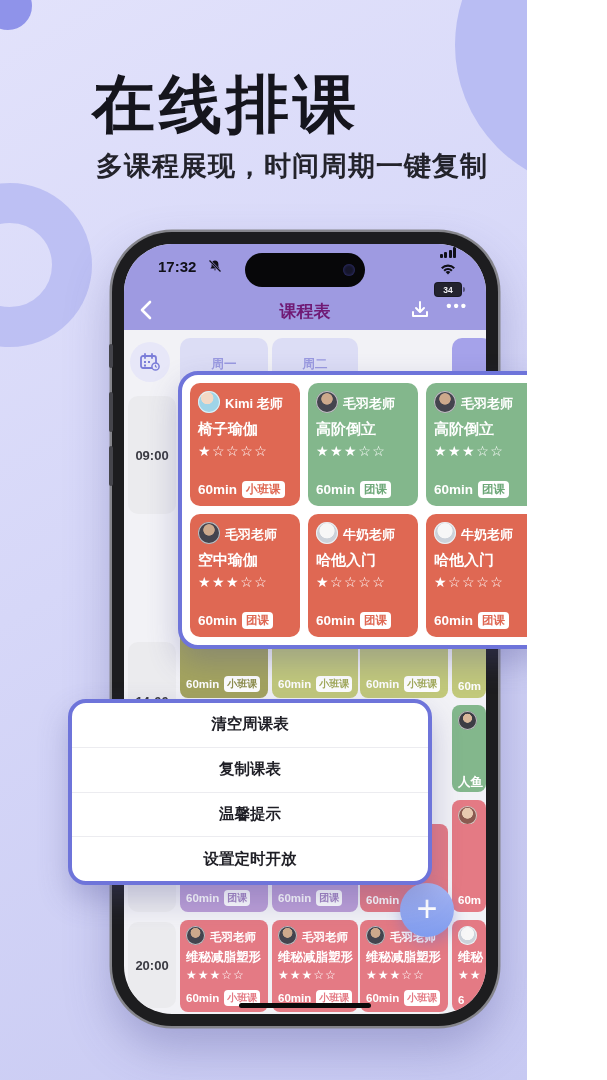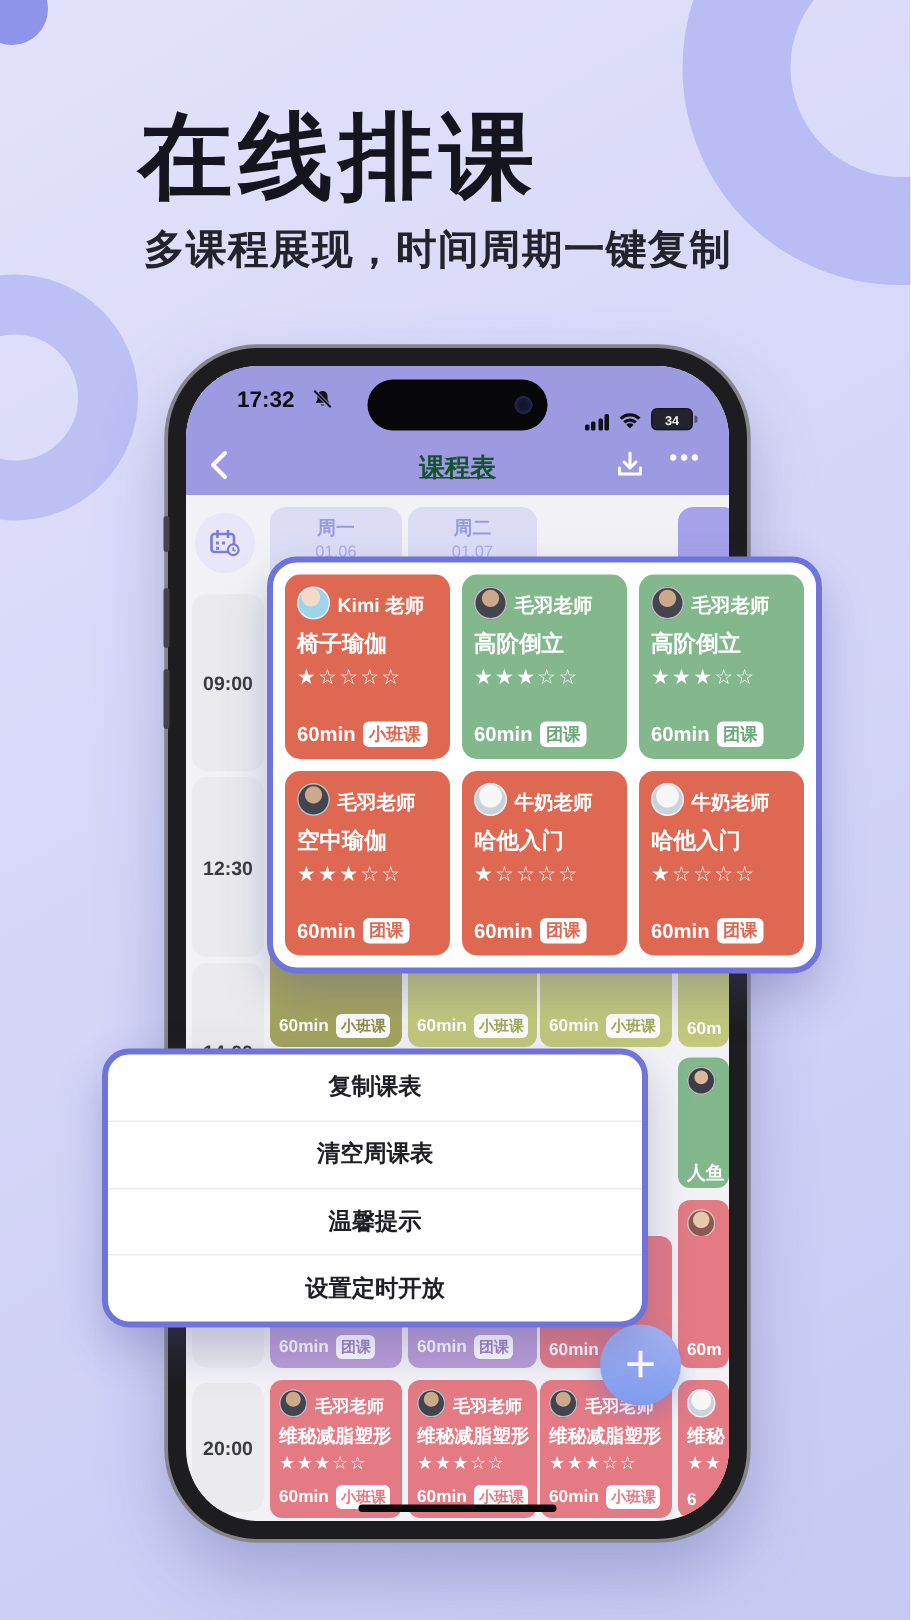--- a/index.html
+++ b/index.html
@@ -1,17 +1,17 @@
 <!DOCTYPE html>
 <html><head>
 <meta charset="utf-8">
 <style>
   html,body{margin:0;padding:0;}
   body{font-family:"Liberation Sans","DejaVu Sans",sans-serif;}
-  .stage{position:relative;width:607px;height:1080px;overflow:hidden;
+  .stage{position:relative;width:527px;height:1080px;overflow:hidden;
     background:linear-gradient(150deg,#e2e2fb 0%,#d6d7f8 45%,#c7c9f2 100%);}
   
   .dot-tl{position:absolute;left:-16px;top:-18px;width:48px;height:48px;border-radius:50%;background:#8f93ea;z-index:1;}
   .ring-tr{position:absolute;left:455px;top:-100px;width:146px;height:146px;border:72px solid #b9bdf3;border-radius:50%;z-index:1;}
   .ring-l{position:absolute;left:-72px;top:183px;width:84px;height:84px;border:40px solid #b7bbf2;border-radius:50%;z-index:1;opacity:.85;}
   
   .hero-title{position:absolute;left:92px;top:62px;margin:0;font-size:63px;font-weight:900;color:#15151d;letter-spacing:4px;z-index:5;}
   .hero-sub{position:absolute;left:96px;top:148px;margin:0;font-size:27px;font-weight:600;color:#23232b;letter-spacing:1px;z-index:5;}
   
   .phone{position:absolute;left:112px;top:232px;width:386px;height:794px;background:#1d1d1f;border-radius:60px;padding:12px;box-sizing:border-box;z-index:10;
@@ -22,34 +22,34 @@
   .sb-l3{left:-3px;top:214px;height:40px;}
   .sb-r1{right:-3px;top:186px;height:66px;}
   .screen{position:relative;width:362px;height:770px;border-radius:48px;overflow:hidden;background:#f2f2f6;}
   
   .app-header{position:absolute;left:0;top:0;width:100%;height:86px;background:#9e9ae1;z-index:3;}
   .statusbar{position:absolute;left:0;top:0;width:100%;height:50px;}
   .sb-time{position:absolute;left:34px;top:14px;font-size:15px;font-weight:700;color:#101018;}
   .bell{position:absolute;left:84px;top:15px;}
   .island{position:absolute;left:121px;top:9px;width:120px;height:34px;border-radius:18px;background:#070709;}
   .cam{position:absolute;right:10px;top:11px;width:12px;height:12px;border-radius:50%;background:#16162a;box-shadow:inset 0 0 3px #3a3a8a;}
-  .sb-right{position:absolute;right:24px;top:28px;display:flex;align-items:flex-end;gap:6px;}
+  .sb-right{position:absolute;right:24px;top:3px;display:flex;align-items:center;gap:6px;flex-direction:column;}
   .sig{display:flex;align-items:flex-end;gap:1.5px;height:11px;}
   .sig i{display:block;width:3px;background:#101018;border-radius:1px;}
   .battery{position:relative;width:26px;height:13px;border-radius:4px;background:#23232e;border:1px solid rgba(10,10,20,.45);
     color:#f2f2f6;font-size:8.5px;font-weight:700;display:flex;align-items:center;justify-content:center;}
   .battery:after{content:"";position:absolute;right:-4px;top:4px;width:2.5px;height:5px;background:rgba(10,10,20,.5);border-radius:0 2px 2px 0;}
   .navbar{position:absolute;left:0;top:50px;width:100%;height:36px;}
-  .nav-title{position:absolute;left:50%;top:6px;transform:translateX(-50%);font-size:17px;font-weight:700;color:#14532d;text-decoration:underline;}
+  .nav-title{position:absolute;left:50%;top:6px;transform:translateX(-50%);font-size:17px;font-weight:700;color:#701a75;}
   .back{position:absolute;left:16px;top:6px;}
   .dl{position:absolute;right:56px;top:6px;}
   .dots{position:absolute;right:18px;top:3px;color:#fff;font-size:15px;letter-spacing:2px;font-weight:700;}
   
   .cal-pill{position:absolute;left:6px;top:98px;width:40px;height:40px;border-radius:20px;background:#e7e7f8;z-index:2;display:flex;align-items:center;justify-content:center;}
-  .daycell{position:absolute;top:94px;height:54px;border-radius:10px;background:#dcddf5;color:#9a9ae0;text-align:center;z-index:2;box-sizing:border-box;padding-top:6px;}
+  .daycell{position:absolute;top:94px;height:54px;border-radius:10px;background:#dcddf5;color:#9a9ae0;text-align:center;z-index:2;box-sizing:border-box;padding-top:18px;}
   .daycell .wd{display:block;font-size:12.5px;font-weight:600;}
   .daycell .dt{display:block;font-size:11px;color:#abacea;margin-top:1px;}
   .day4{background:#a5a2ea;}
   .timecell{position:absolute;left:4px;width:48px;background:#ebebee;border-radius:10px;z-index:2;display:flex;align-items:center;justify-content:center;color:#3a3a42;font-size:13px;font-weight:600;}
   
   .col1{left:56px;width:88px;} .col2{left:148px;width:86px;} .col3{left:236px;width:88px;} .col4{left:328px;width:34px;}
   .bcard{position:absolute;border-radius:8px;color:#fff;padding:6px;box-sizing:border-box;display:flex;flex-direction:column;overflow:hidden;z-index:2;white-space:nowrap;}
   .row3{top:340px;height:114px;justify-content:flex-end;}
   .side1{top:461px;height:87px;gap:40px;}
   .side2{top:556px;height:96px;}
@@ -174,21 +174,20 @@
         <span class="wd">周一</span>
         <span class="dt">01.06</span>
       </div>
       <div class="daycell" style="left:148px;width:86px;">
         <span class="wd">周二</span>
         <span class="dt">01.07</span>
       </div>
       <div class="daycell day4" style="left:328px;width:40px;"></div>
 
       <div class="timecell" style="top:152px;height:118px;">09:00</div>
-      <div class="timecell" style="top:274px;height:120px;">12:30</div>
       <div class="timecell" style="top:398px;height:118px;">14:00</div>
       <div class="timecell" style="top:630px;height:38px;"></div>
       <div class="timecell" style="top:678px;height:86px;">20:00</div>
 
       <div class="bcard row3 col1 c-olive">
         <div class="stars">★★★☆☆</div>
         <div class="meta">
           <span class="dur">60min</span>
           <span class="badge">小班课</span>
         </div>
@@ -381,18 +380,18 @@
       <div class="cname">哈他入门</div>
       <div class="stars">★☆☆☆☆</div>
       <div class="meta">
         <span class="dur">60min</span>
         <span class="badge">团课</span>
       </div>
     </div>
   </div>
 
   <div class="menu-popup">
+    <div class="menu-item">清空周课表</div>
     <div class="menu-item">复制课表</div>
-    <div class="menu-item">清空周课表</div>
     <div class="menu-item">温馨提示</div>
     <div class="menu-item">设置定时开放</div>
   </div>
 </div>
 
 </body></html>

